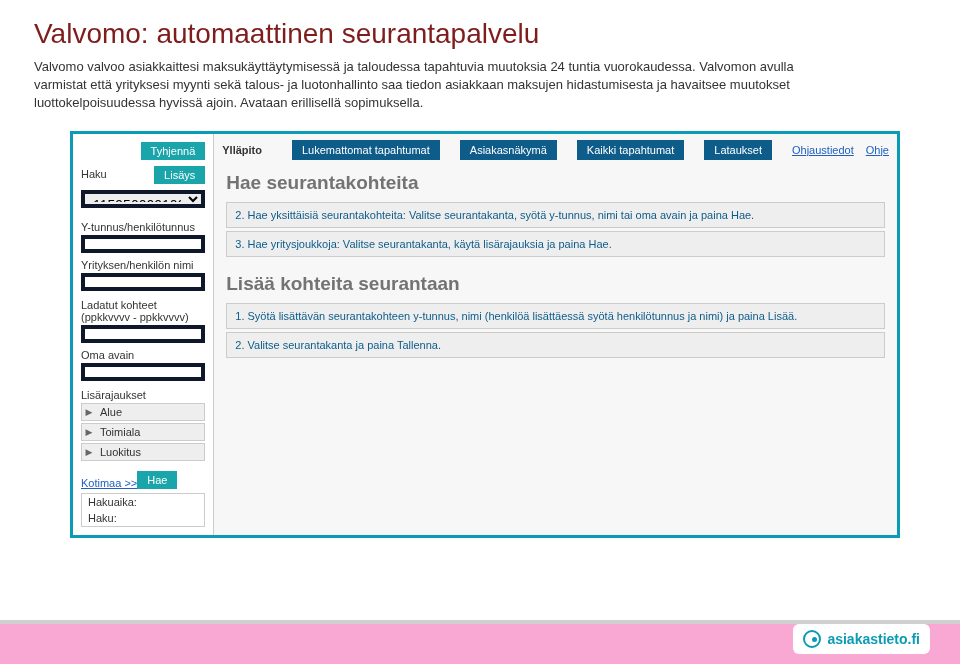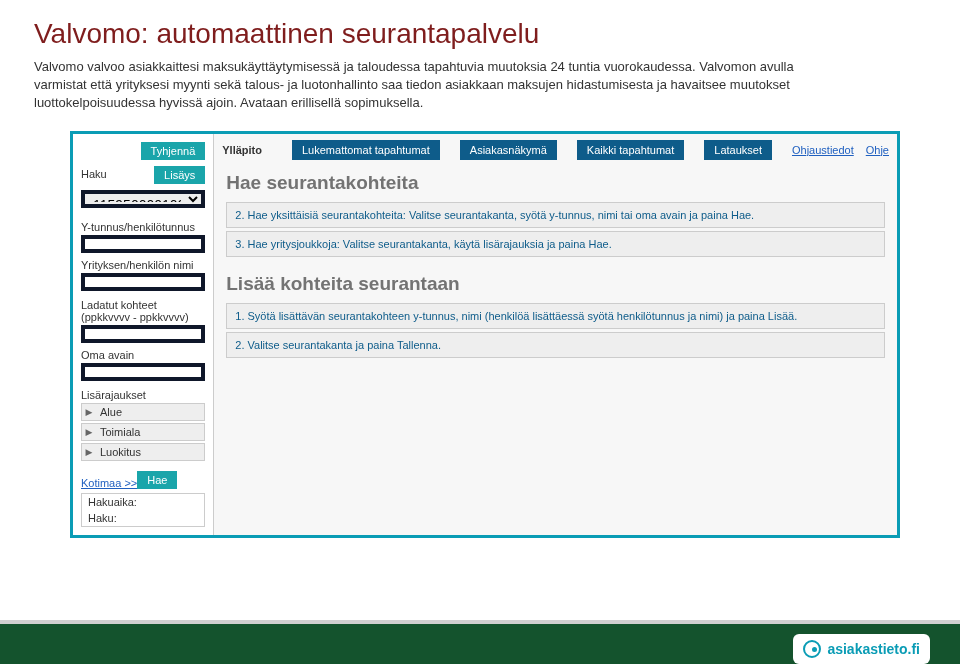--- a/index.html
+++ b/index.html
@@ -33,21 +33,21 @@
     .link { color: #2060c0; text-decoration: underline; cursor: pointer; font-size: 11px; }
     
     .content { padding: 12px; }
     .section-title { color: #737373; font-size: 19px; font-weight: bold; margin-bottom: 8px; }
     .info-row { background: #eee; border: 1px solid #ccc; padding: 6px 8px; margin-bottom: 3px; font-size: 11px; color: #0e5c8a; }
     
     .bottom-row { display: flex; align-items: flex-end; margin-top: 10px; }
     .status-box { border: 1px solid #ccc; background: #fff; margin-top: 4px; }
     .status-line { padding: 2px 6px; font-size: 11px; }
     
-    .footer-bar { position: absolute; bottom: 0; left: 0; right: 0; height: 44px; background: #14532d; border-top: 4px solid #d0d0d0; display: flex; justify-content: flex-end; align-items: flex-end; padding-right: 30px; }
+    .footer-bar { position: absolute; bottom: 0; left: 0; right: 0; height: 44px; background: #f9a8d4; border-top: 4px solid #d0d0d0; display: flex; justify-content: flex-end; align-items: flex-start; padding-right: 30px; }
     .footer-logo { background: #fff; border-radius: 6px; padding: 6px 10px; display: flex; align-items: center; gap: 6px; color: #0a9cb5; font-size: 14px; font-weight: bold; }
     .footer-logo .logomark { width: 18px; height: 18px; border: 2px solid #0a9cb5; border-radius: 50%; position: relative; }
     .footer-logo .logomark::after { content: ''; position: absolute; right: 2px; top: 5px; width: 5px; height: 5px; background: #0a9cb5; border-radius: 50%; }
   </style>
 </head>
 <body>
 
 <h1 class="header-title">Valvomo: automaattinen seurantapalvelu</h1>
 <p class="header-desc">Valvomo valvoo asiakkaittesi maksukäyttäytymisessä ja taloudessa tapahtuvia muutoksia 24 tuntia vuorokaudessa. Valvomon avulla varmistat että yrityksesi myynti sekä talous- ja luotonhallinto saa tiedon asiakkaan maksujen hidastumisesta ja havaitsee muutokset luottokelpoisuudessa hyvissä ajoin. Avataan erillisellä sopimuksella.</p>
 

